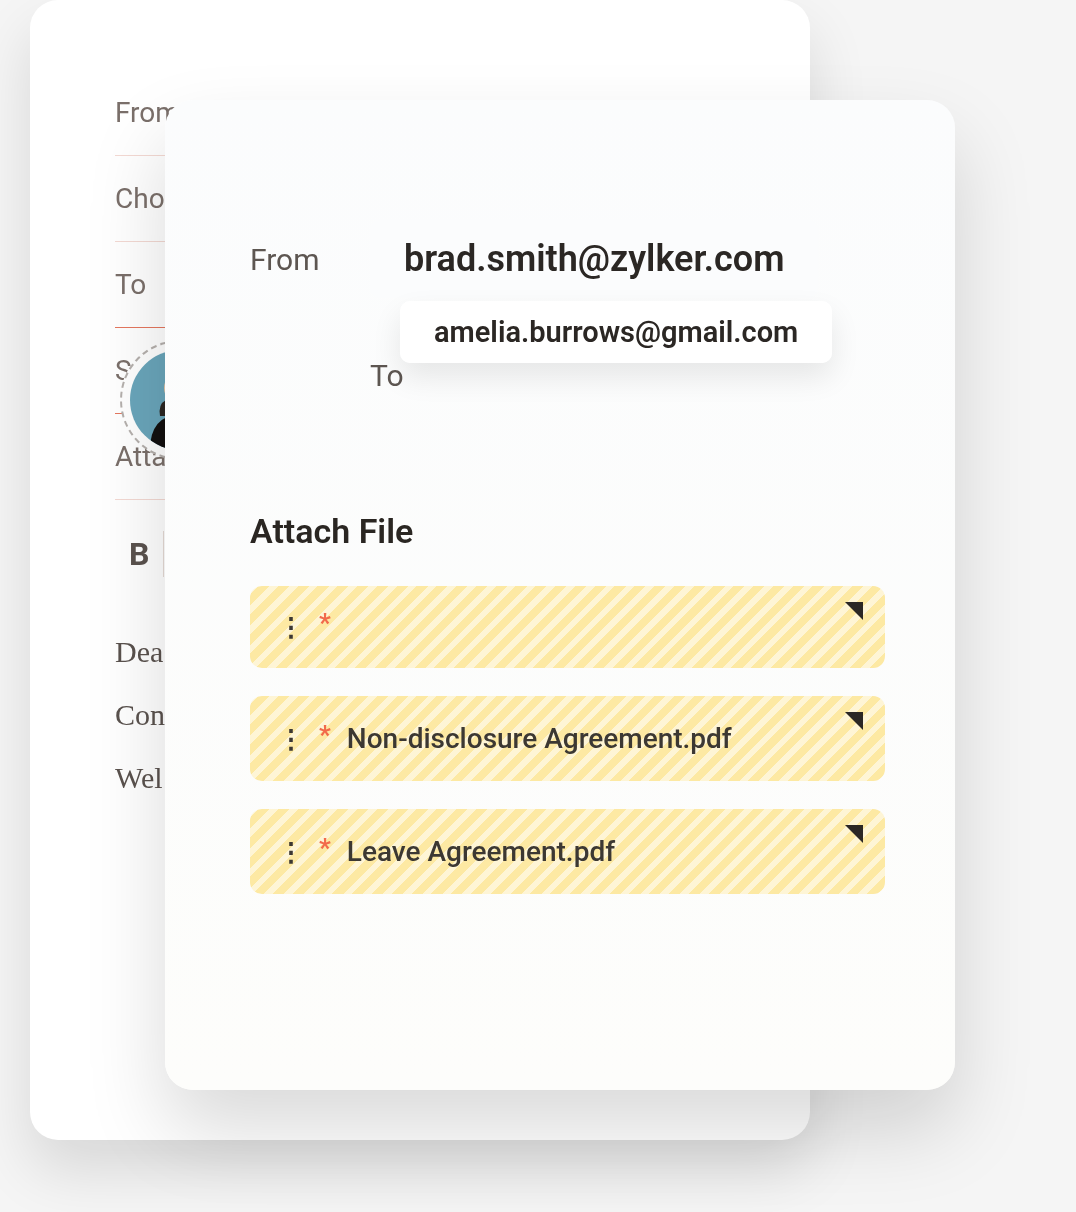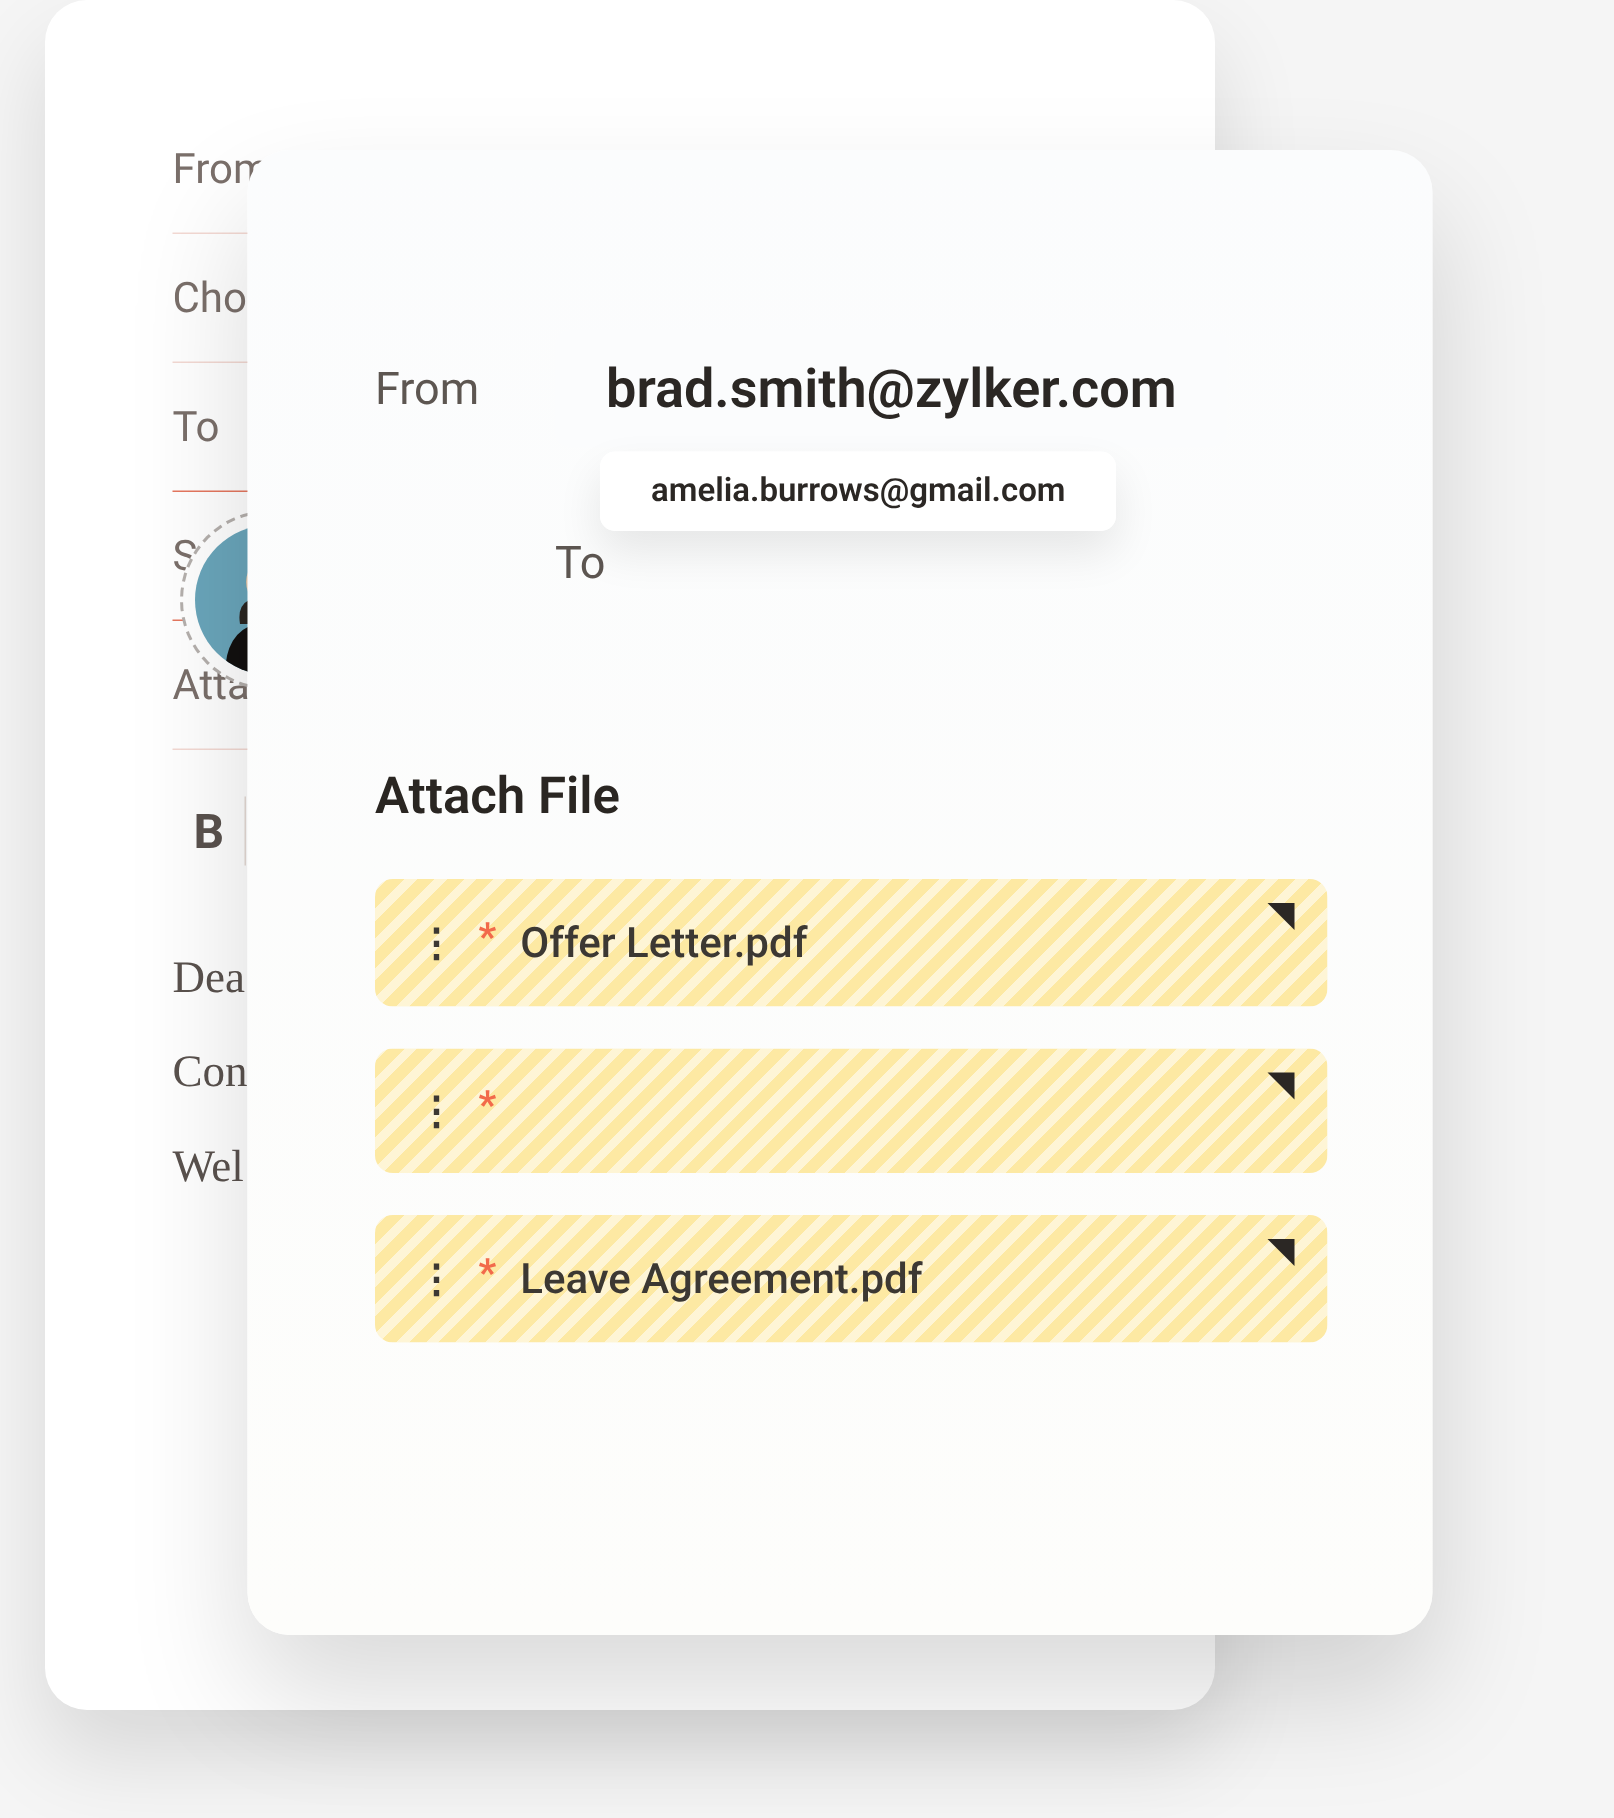--- a/index.html
+++ b/index.html
@@ -107,21 +107,21 @@
       font-size: 36px;
       font-weight: 600;
       color: #2b2724;
     }
     .chip.tall {
       padding: 14px 34px;
     }
     .chip.white {
       background: #ffffff;
       box-shadow: 0 14px 30px rgba(0,0,0,0.09);
-      font-size: 22px;
+      font-size: 29px;
     }
     .to-row {
       align-items:center;
       position: relative;
     }
     .to-chip-wrapper {
       position:absolute;
       left: 235px;
       top: 215px;
     }
@@ -217,26 +217,26 @@
   </div>
   <div class="to-chip-wrapper">
     <span class="chip white tall">amelia.burrows@gmail.com</span>
   </div>
 
   <div class="attach-title">Attach File</div>
 
   <div class="file-box">
     <span class="drag">⋮</span>
     <span class="star">*</span>
-    <span>Offer Letter.pdf</span>
     <span class="tri"></span>
   </div>
   <div class="file-box">
     <span class="drag">⋮</span>
     <span class="star">*</span>
+    <span>Non-disclosure Agreement.pdf</span>
     <span class="tri"></span>
   </div>
   <div class="file-box">
     <span class="drag">⋮</span>
     <span class="star">*</span>
     <span>Leave Agreement.pdf</span>
     <span class="tri"></span>
   </div>
 </div>
 

